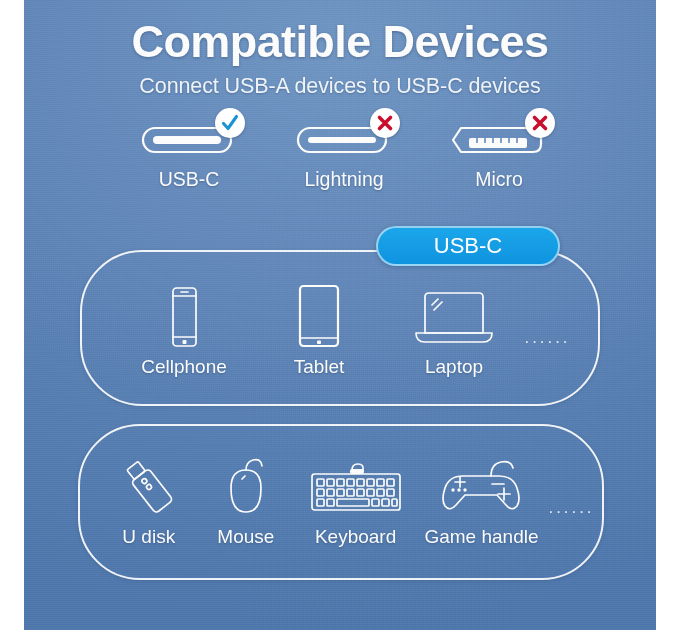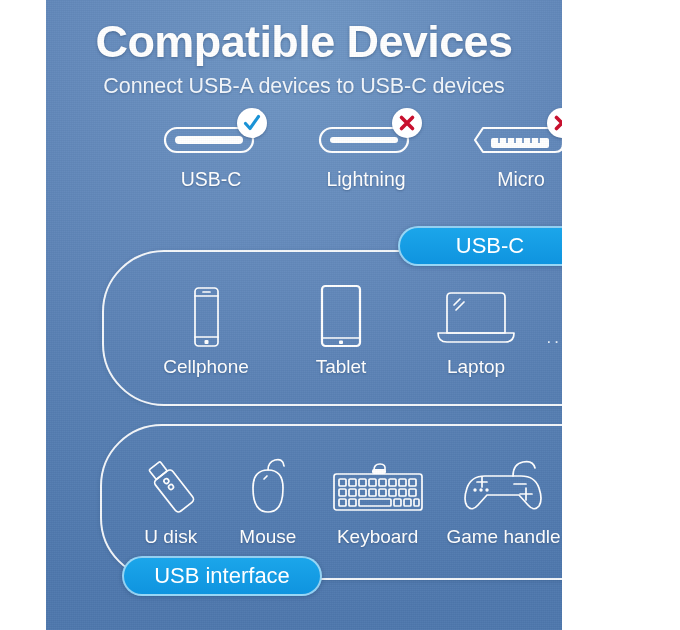--- a/index.html
+++ b/index.html
@@ -8,25 +8,24 @@
   }
   body {
     width: 680px; height: 630px;
     overflow: hidden;
     font-family: "Liberation Sans", sans-serif;
   }
 
   #poster {
     position: absolute;
     left: 24px; top: 0;
-    width: 516px; height: 630px;
+    width: 632px; height: 630px;
     background:
       radial-gradient(120% 90% at 50% 8%, #6f96c4 0%, #6389bb 38%, #577fb3 68%, #4e77ad 100%);
     overflow: hidden;
-    margin-left: 22px;
   }
   
   #poster::after {
     content: "";
     position: absolute; inset: 0;
     background-image:
       repeating-linear-gradient(0deg, rgba(255,255,255,0.018) 0 1px, rgba(0,0,0,0.014) 1px 2px),
       repeating-linear-gradient(90deg, rgba(255,255,255,0.015) 0 1px, rgba(0,0,0,0.012) 1px 2px);
     pointer-events: none;
   }
@@ -276,21 +275,20 @@
         </svg>
       </div>
       <div class="dev-label">Laptop</div>
     </div>
 
     <div class="dots">······</div>
   </div>
 
   <div class="groupbox" id="box-usbif"></div>
 
-  <div class="pill" id="pill-usbif">USB interface</div>
 
   <div class="devrow" id="row-usbif">
 
     <div class="dev" style="width:104px">
       <div class="dev-art">
         <svg class="ico" width="58" height="66" viewBox="0 0 58 66">
           <g transform="rotate(-38 29 33)">
             <rect class="stroke-thin" x="18" y="18" width="22" height="40" rx="4" ry="4"></rect>
             <rect class="stroke-thin" x="22" y="6" width="14" height="12" rx="1.5" ry="1.5"></rect>
             <circle class="stroke-thin" cx="29" cy="25.5" r="2.4"></circle>

